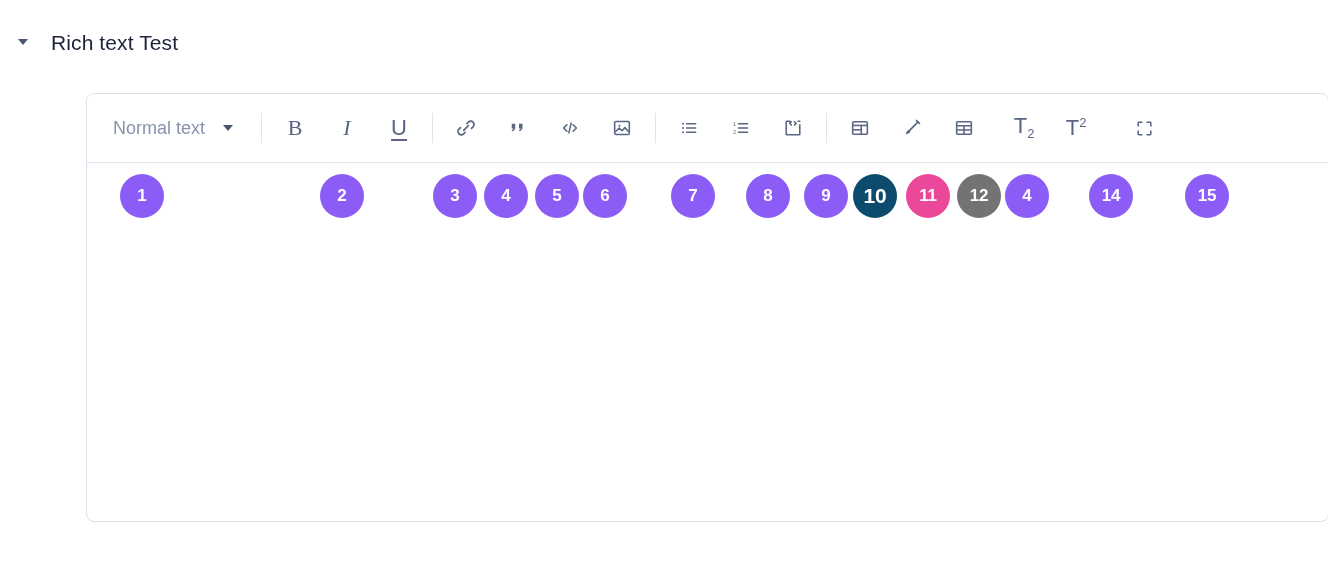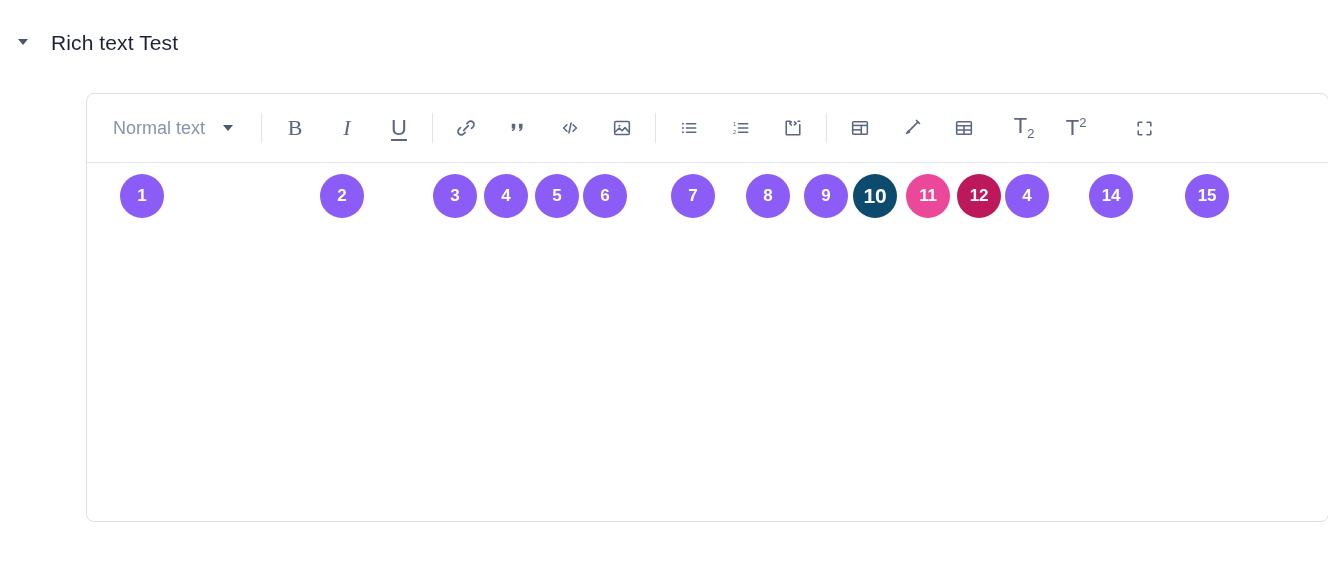--- a/index.html
+++ b/index.html
@@ -358,17 +358,17 @@
     <div class="badge" style="left: 320px; top: 174px; width: 44px; height: 44px; font-size: 17px; background: rgb(139, 92, 246); color: rgb(255, 255, 255);">2</div>
     <div class="badge" style="left: 433px; top: 174px; width: 44px; height: 44px; font-size: 17px; background: rgb(139, 92, 246); color: rgb(255, 255, 255);">3</div>
     <div class="badge" style="left: 484px; top: 174px; width: 44px; height: 44px; font-size: 17px; background: rgb(139, 92, 246); color: rgb(255, 255, 255);">4</div>
     <div class="badge" style="left: 535px; top: 174px; width: 44px; height: 44px; font-size: 17px; background: rgb(139, 92, 246); color: rgb(255, 255, 255);">5</div>
     <div class="badge" style="left: 583px; top: 174px; width: 44px; height: 44px; font-size: 17px; background: rgb(139, 92, 246); color: rgb(255, 255, 255);">6</div>
     <div class="badge" style="left: 671px; top: 174px; width: 44px; height: 44px; font-size: 17px; background: rgb(139, 92, 246); color: rgb(255, 255, 255);">7</div>
     <div class="badge" style="left: 746px; top: 174px; width: 44px; height: 44px; font-size: 17px; background: rgb(139, 92, 246); color: rgb(255, 255, 255);">8</div>
     <div class="badge" style="left: 804px; top: 174px; width: 44px; height: 44px; font-size: 17px; background: rgb(139, 92, 246); color: rgb(255, 255, 255);">9</div>
     <div class="badge" style="left: 853px; top: 174px; width: 44px; height: 44px; font-size: 21px; background: #0c4a6e; color: rgb(255, 255, 255); text-align: center;">10</div>
     <div class="badge" style="left: 906px; top: 174px; width: 44px; height: 44px; font-size: 17px; background: #ec4899; color: rgb(255, 255, 255);">11</div>
-    <div class="badge" style="left: 957px; top: 174px; width: 44px; height: 44px; font-size: 17px; background: #be185d; color: rgb(255, 255, 255);">12</div>
+    <div class="badge" style="left: 957px; top: 174px; width: 44px; height: 44px; font-size: 17px; background: #737373; color: rgb(255, 255, 255);">12</div>
     <div class="badge" style="left: 1005px; top: 174px; width: 44px; height: 44px; font-size: 17px; background: rgb(139, 92, 246); color: rgb(255, 255, 255);">4</div>
     <div class="badge" style="left: 1089px; top: 174px; width: 44px; height: 44px; font-size: 17px; background: rgb(139, 92, 246); color: rgb(255, 255, 255);">14</div>
     <div class="badge" style="left: 1185px; top: 174px; width: 44px; height: 44px; font-size: 17px; background: rgb(139, 92, 246); color: #ffffff;">15</div>
   </div>
 
 </body></html>

